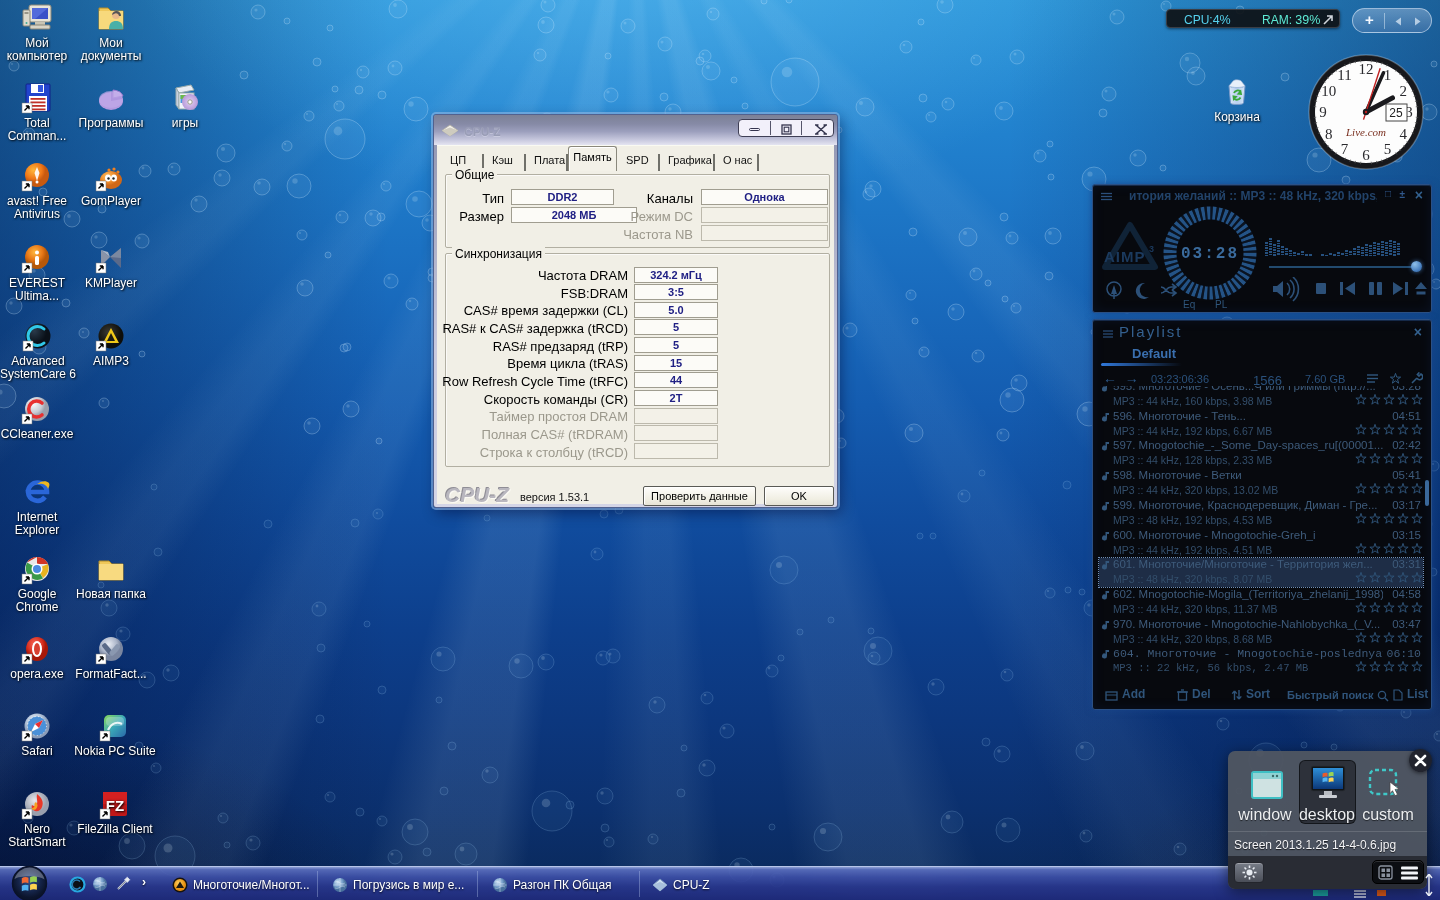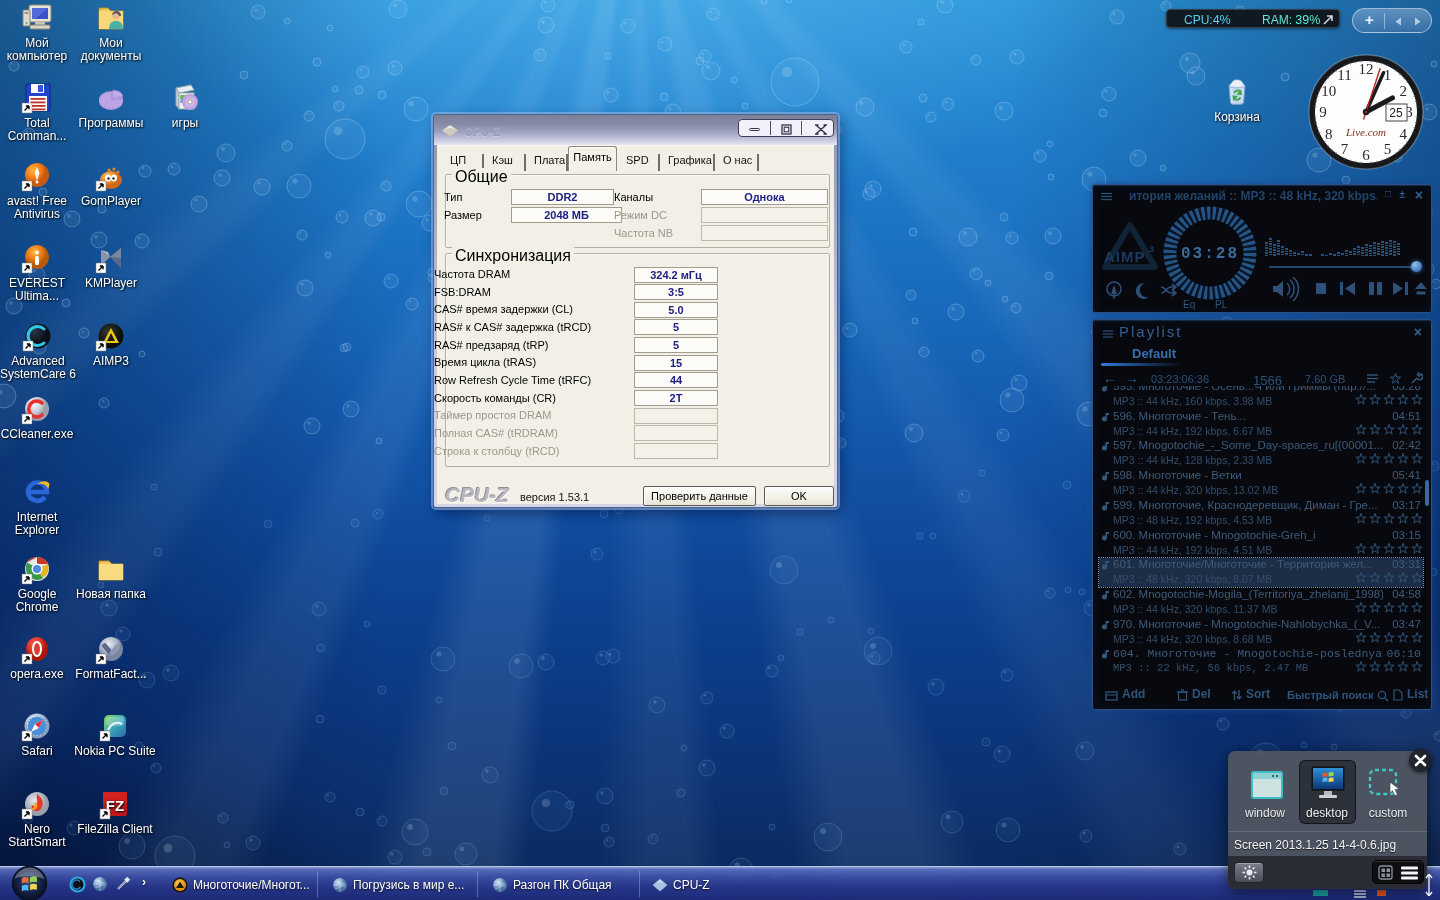--- a/index.html
+++ b/index.html
@@ -29,39 +29,39 @@
  background:linear-gradient(180deg,#7c8196 0%,#868aa6 30%,#9c9fbd 55%,#c6c7dd 82%,#e4e4f1 100%)}
 .cz-name{position:absolute;left:30px;top:10px;font-size:12px;font-weight:bold;color:#999db6;
  text-shadow:0 1px 0 rgba(238,238,248,.35)}
 .cz-btns{position:absolute;right:3px;top:4px;width:96px;height:18px;background:#f2f0fa;border:1px solid #3f3f55;border-radius:4px}
 .cz-body{position:absolute;left:3px;top:30px;right:3px;bottom:3px;background:#f1efe6;border-top:1px solid #fafaf2}
 .tab{position:absolute;top:39px;height:16px;font-size:11px;color:#111;text-align:left;padding-left:8px}
 .tabsep{position:absolute;top:39px;width:2px;height:17px;background:#70706a}
 .tab-act{position:absolute;left:134px;top:31px;width:49px;height:25px;background:#f3f1e8;border:1px solid #8a887c;border-bottom:none;
  border-radius:3px 3px 0 0;font-size:11px;text-align:center;padding-top:4px;box-shadow:inset 1px 1px 0 #fff}
 .grp{position:absolute;border:1px solid #b2afa2;border-radius:2px;box-shadow:inset 1px 1px 0 rgba(255,255,255,.7)}
-.grplbl{position:absolute;background:#f1efe6;font-size:16px;color:#000;padding:0 3px}
+.grplbl{position:absolute;background:#f1efe6;font-size:12px;color:#000;padding:0 3px}
 .fld{position:absolute;height:16px;background:#fcfbf7;border:1px solid #a09d90;font-size:11px;font-weight:bold;color:#202084;
  text-align:center;line-height:14px}
 .fld.g{background:#f3f1e8;border-color:#bcb9ac}
-.flbl{position:absolute;font-size:11px;color:#000;text-align:left}
+.flbl{position:absolute;font-size:13px;color:#000;text-align:right}
 .flbl.g{color:#9b988c}
 .cz-btn{position:absolute;height:20px;background:linear-gradient(180deg,#fefdfb,#f0eee2 70%,#e6e3d5);border:1px solid #5a5a55;
  border-radius:2px;font-size:11px;color:#000;text-align:center;line-height:18px;box-shadow:inset 1px 1px 0 #fff}
 .aimp{position:absolute;background:#07090e;border:1px solid #2b5084;border-radius:3px;
  box-shadow:0 0 7px rgba(25,70,140,.85), inset 0 1px 0 rgba(55,110,190,.3), inset 0 0 12px rgba(25,70,150,.15)}
 .at{color:#22436a;font-size:12px;font-weight:bold;white-space:nowrap}
 .pl-row{position:absolute;left:6px;right:8px;height:29px;color:#3e5b7b;font-size:11.5px;white-space:nowrap}
 .pl-t{position:absolute;left:14px;top:0;max-width:270px;overflow:hidden}
 .pl-tm{position:absolute;right:2px;top:0}
 .pl-i{position:absolute;left:14px;top:15px;font-size:10.5px;color:#334e6b}
 .pl-s2{position:absolute;right:0px;top:13px}
 .ov{position:absolute;left:1228px;top:751px;width:199px;height:138px;background:rgba(80,86,97,.95);border-radius:7px;
  box-shadow:0 3px 14px rgba(0,0,0,.5)}
-.ovlbl{position:absolute;font-size:12px;color:#eceef0;text-shadow:0 1px 1px rgba(0,0,0,.6);text-align:center;width:60px}
+.ovlbl{position:absolute;font-size:16px;color:#eceef0;text-shadow:0 1px 1px rgba(0,0,0,.6);text-align:center;width:60px}
 .tb{position:absolute;left:0;top:866px;width:1440px;height:34px;
  background:linear-gradient(180deg, rgba(148,165,220,.95) 0%, rgba(90,110,190,.92) 8%, rgba(62,80,168,.90) 30%, rgba(40,54,140,.92) 60%, rgba(30,42,122,.95) 100%);
  border-top:1px solid rgba(200,214,245,.9)}
 .tbt{position:absolute;top:11px;font-size:12px;color:#fff;text-shadow:0 1px 2px rgba(0,0,0,.8);white-space:nowrap}
 .tbsep{position:absolute;top:4px;width:1px;height:26px;background:rgba(190,205,240,.35)}
 </style></head>
 <body>
 <div id="scr">
 <div id="rays"></div>
 <svg width="1440" height="900" style="position:absolute;left:0;top:0">
@@ -1052,21 +1052,21 @@
         <div class="tab" style="left:226px;width:53px">Графика</div>
         <div class="tabsep" style="left:279px"></div>
         <div class="tab" style="left:281px;width:42px">О нас</div>
         <div class="tabsep" style="left:323px"></div>
         <div class="tab-act">Память</div>
   <div class="grp" style="left:11px;top:59px;width:385px;height:74px"></div>
   <div class="grplbl" style="left:18px;top:53px">Общие</div>
   <div class="flbl" style="left:10px;top:76px;width:60px">Тип</div>
         <div class="fld" style="left:77px;top:74px;width:103px">DDR2</div>
   <div class="flbl" style="left:10px;top:94px;width:60px">Размер</div>
-        <div class="fld" style="left:77px;top:92px;width:111px">2048 МБ</div>
+        <div class="fld" style="left:77px;top:92px;width:126px">2048 МБ</div>
   <div class="flbl" style="left:180px;top:76px;width:79px">Каналы</div>
         <div class="fld" style="left:267px;top:74px;width:127px">Однока</div>
   <div class="flbl g" style="left:180px;top:94px;width:79px">Режим DC</div>
         <div class="fld g" style="left:267px;top:92px;width:127px"></div>
   <div class="flbl g" style="left:180px;top:112px;width:79px">Частота NB</div>
         <div class="fld g" style="left:267px;top:110px;width:127px"></div>
   <div class="grp" style="left:11px;top:138px;width:385px;height:214px"></div>
   <div class="grplbl" style="left:18px;top:132px">Синхронизация</div>
   <div class="flbl" style="left:0px;top:153.0px;width:194px">Частота DRAM</div>
         <div class="fld" style="left:200px;top:151.5px;width:84px">324.2 мГц</div>

